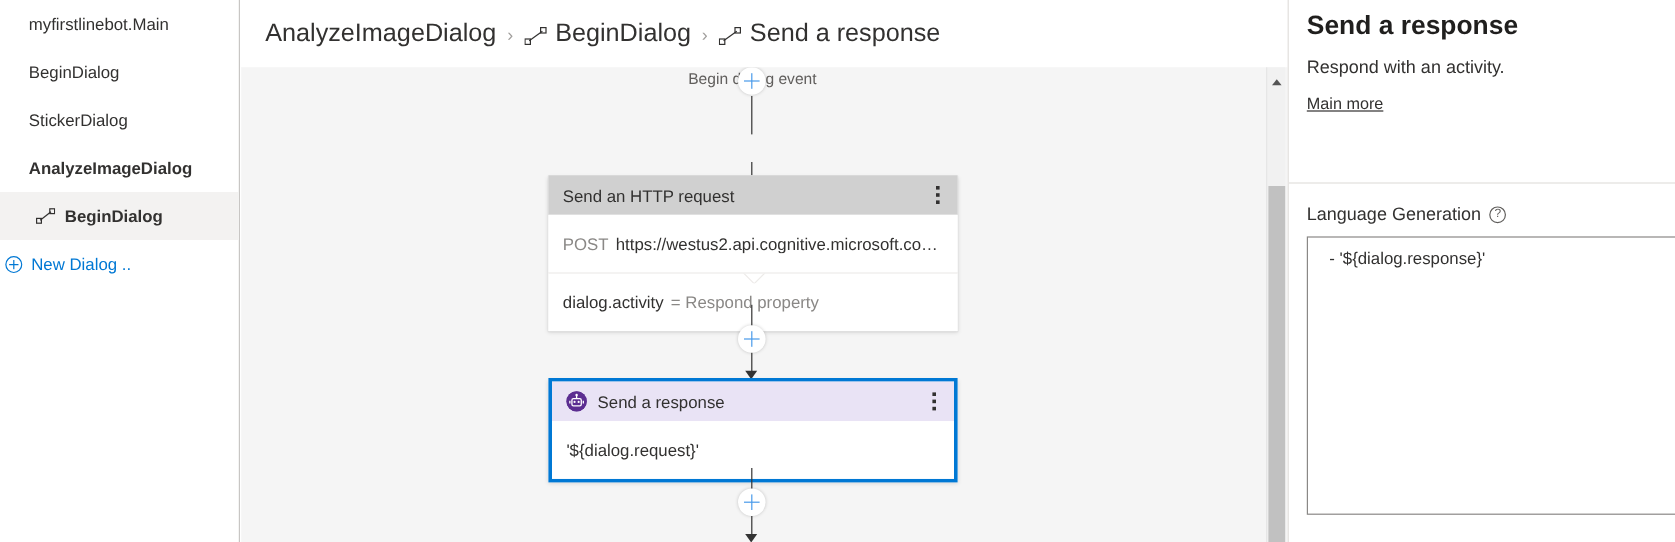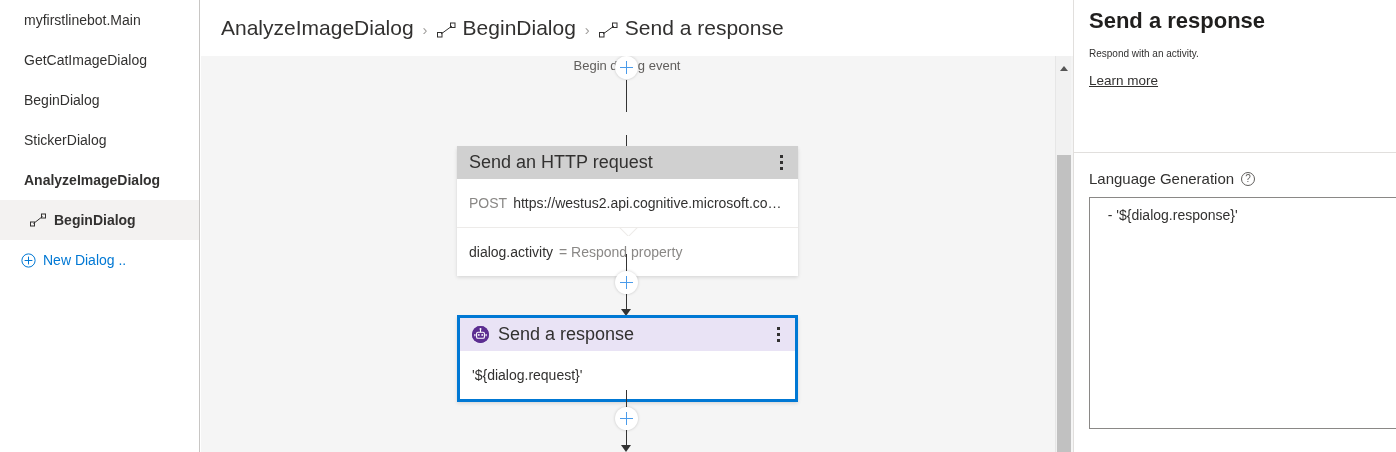--- a/index.html
+++ b/index.html
@@ -37,21 +37,21 @@
     color: #323130;
     cursor: pointer;
     white-space: nowrap;
   }
   .nav-row.lvl0 { padding-left: 24px; }
   .nav-row.lvl1 { padding-left: 30px; }
   .nav-row.selected-parent { font-weight: 600; }
   .nav-row.selected-child { background: #f3f2f1; font-weight: 600; }
   .nav-row.link { color: #0078d4; }
   .nav-row.link.lvl1 { padding-left: 28px; }
-  .nav-row.link.lvl0 { padding-left: 21px; }
+  .nav-row.link.lvl0 { padding-left: 4px; }
 
   
   .trigger-ico {
     display: inline-block;
     width: 16px; height: 14px;
     margin-right: 8px;
     flex: 0 0 auto;
     position: relative;
   }
   
@@ -155,21 +155,21 @@
     left: 256px;
     width: 341px;
     border: 3px solid #0078d4;
     box-shadow: 0 1.6px 3.6px rgba(0,0,0,0.13);
   }
   .node-head {
     height: 33px;
     display: flex;
     align-items: center;
     padding: 0 6px 0 12px;
-    font-size: 18px;
+    font-size: 14px;
     color: #323130;
   }
   .node-head.http { background: #d0d0d0; }
   .node-head.resp { background: #e9e3f5; }
   .node-head .title { flex: 1 1 auto; white-space: nowrap; overflow: hidden; }
   .dots {
     width: 22px; height: 22px;
     display: flex; flex-direction: column;
     align-items: center; justify-content: center;
     gap: 3px;
@@ -259,21 +259,21 @@
     font-weight: 600;
     color: #201f1e;
     margin-top: 8px;
   }
   .p-sub {
     font-size: 13.5px;
     color: #605e5c;
     margin-top: 13px;
   }
   .p-desc {
-    font-size: 10px;
+    font-size: 15px;
     color: #323130;
     margin-top: 14px;
   }
   .p-link {
     display: inline-block;
     font-size: 13.5px;
     color: #323130;
     text-decoration: underline;
     margin-top: 14px;
     cursor: pointer;
@@ -322,23 +322,20 @@
 <body>
 
 <div id="app">
 
   <div id="sidebar">
 
     <div class="nav-row lvl0">
       <span>myfirstlinebot.Main</span>
     </div>
 
-    <div class="nav-row lvl0">
-      <span>GetCatImageDialog</span>
-    </div>
 
     <div class="nav-row lvl0">
       <span>BeginDialog</span>
     </div>
 
     <div class="nav-row lvl0">
       <span>StickerDialog</span>
     </div>
 
     <div class="nav-row lvl0 selected-parent">
@@ -461,21 +458,21 @@
       <span class="up-arrow"></span>
       <span class="thumb"></span>
     </div>
 
   </div>
 
   <div id="props">
 
     <div class="p-title">Send a response</div>
     <div class="p-desc">Respond with an activity.</div>
-    <span class="p-link">Learn more</span>
+    <span class="p-link">Main more</span>
 
     <div class="p-rule"></div>
 
     <div class="p-fieldlabel">
       <span>Language Generation</span>
       <span class="help-ico">?</span>
     </div>
 
     <div id="lg-editor">  - '${dialog.response}'</div>
 

